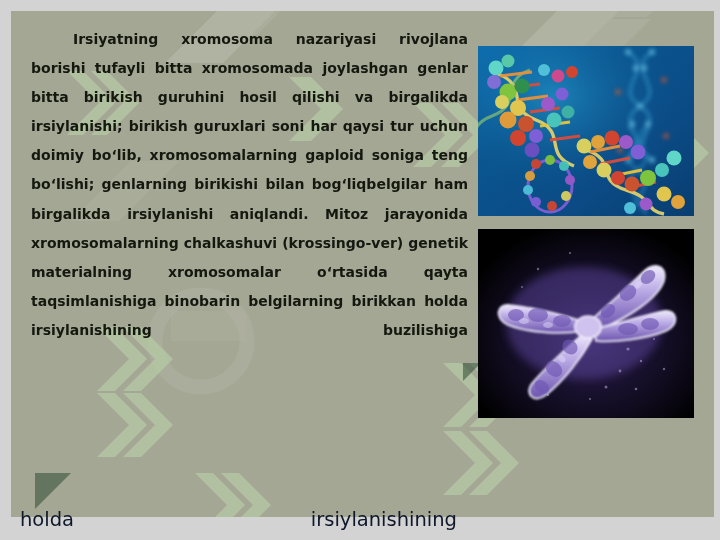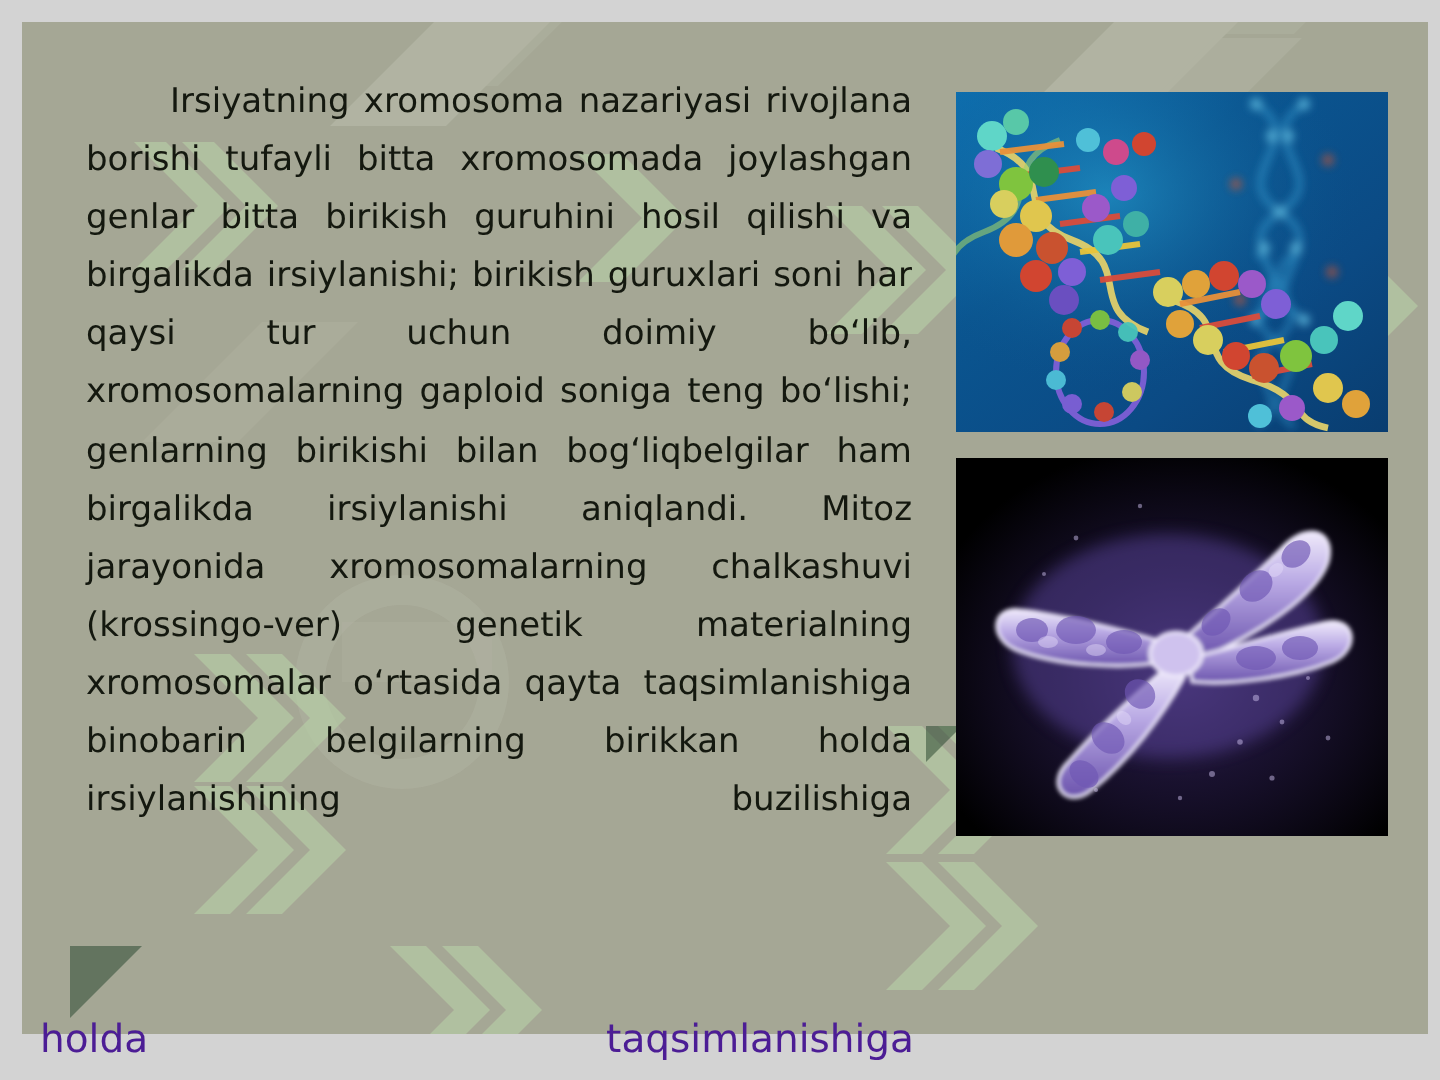--- a/index.html
+++ b/index.html
@@ -44,30 +44,30 @@
 
   
   #text-column {
     position: absolute;
     left: 20px;
     top: 14px;
     width: 437px;
     z-index: 5;
   }
   #body-text {
-    margin: 12px;
+    margin: 0;
     color: #14180f;
-    font-size: 17px;
+    font-size: 14px;
     line-height: 29.1px;
     text-align: justify;
     text-indent: 42px;
     text-justify: inter-word;
     letter-spacing: 0px;
     word-spacing: 0px;
-    font-weight: 400;
+    font-weight: 700;
   }
   
   #body-text.justify-all { text-align-last: justify; }
 
   
   .pic {
     position: absolute;
     z-index: 4;
     overflow: hidden;
   }
@@ -94,21 +94,21 @@
     height: 23px;
     background: #d3d3d3;
     z-index: 6;
   }
   
   #overflow-line {
     position: absolute;
     left: 20px;
     top: 505px;
     width: 437px;
-    color: #4c1d95;
+    color: #0f172a;
     font-size: 19.5px;
     line-height: 29.1px;
     text-align: justify;
     text-align-last: justify;
     z-index: 7;
     white-space: nowrap;
   }
   #overflow-line .ol-inner {
     display: flex;
     justify-content: space-between;
@@ -387,17 +387,17 @@
       </svg>
     </div>
 
   </div>
 
   <div id="bottom-band"></div>
 
   <div id="overflow-line">
     <span class="ol-inner">
       <span>holda</span>
-      <span>taqsimlanishiga</span>
+      <span>irsiylanishining</span>
     </span>
   </div>
 
 </div>
 
 </body></html>

